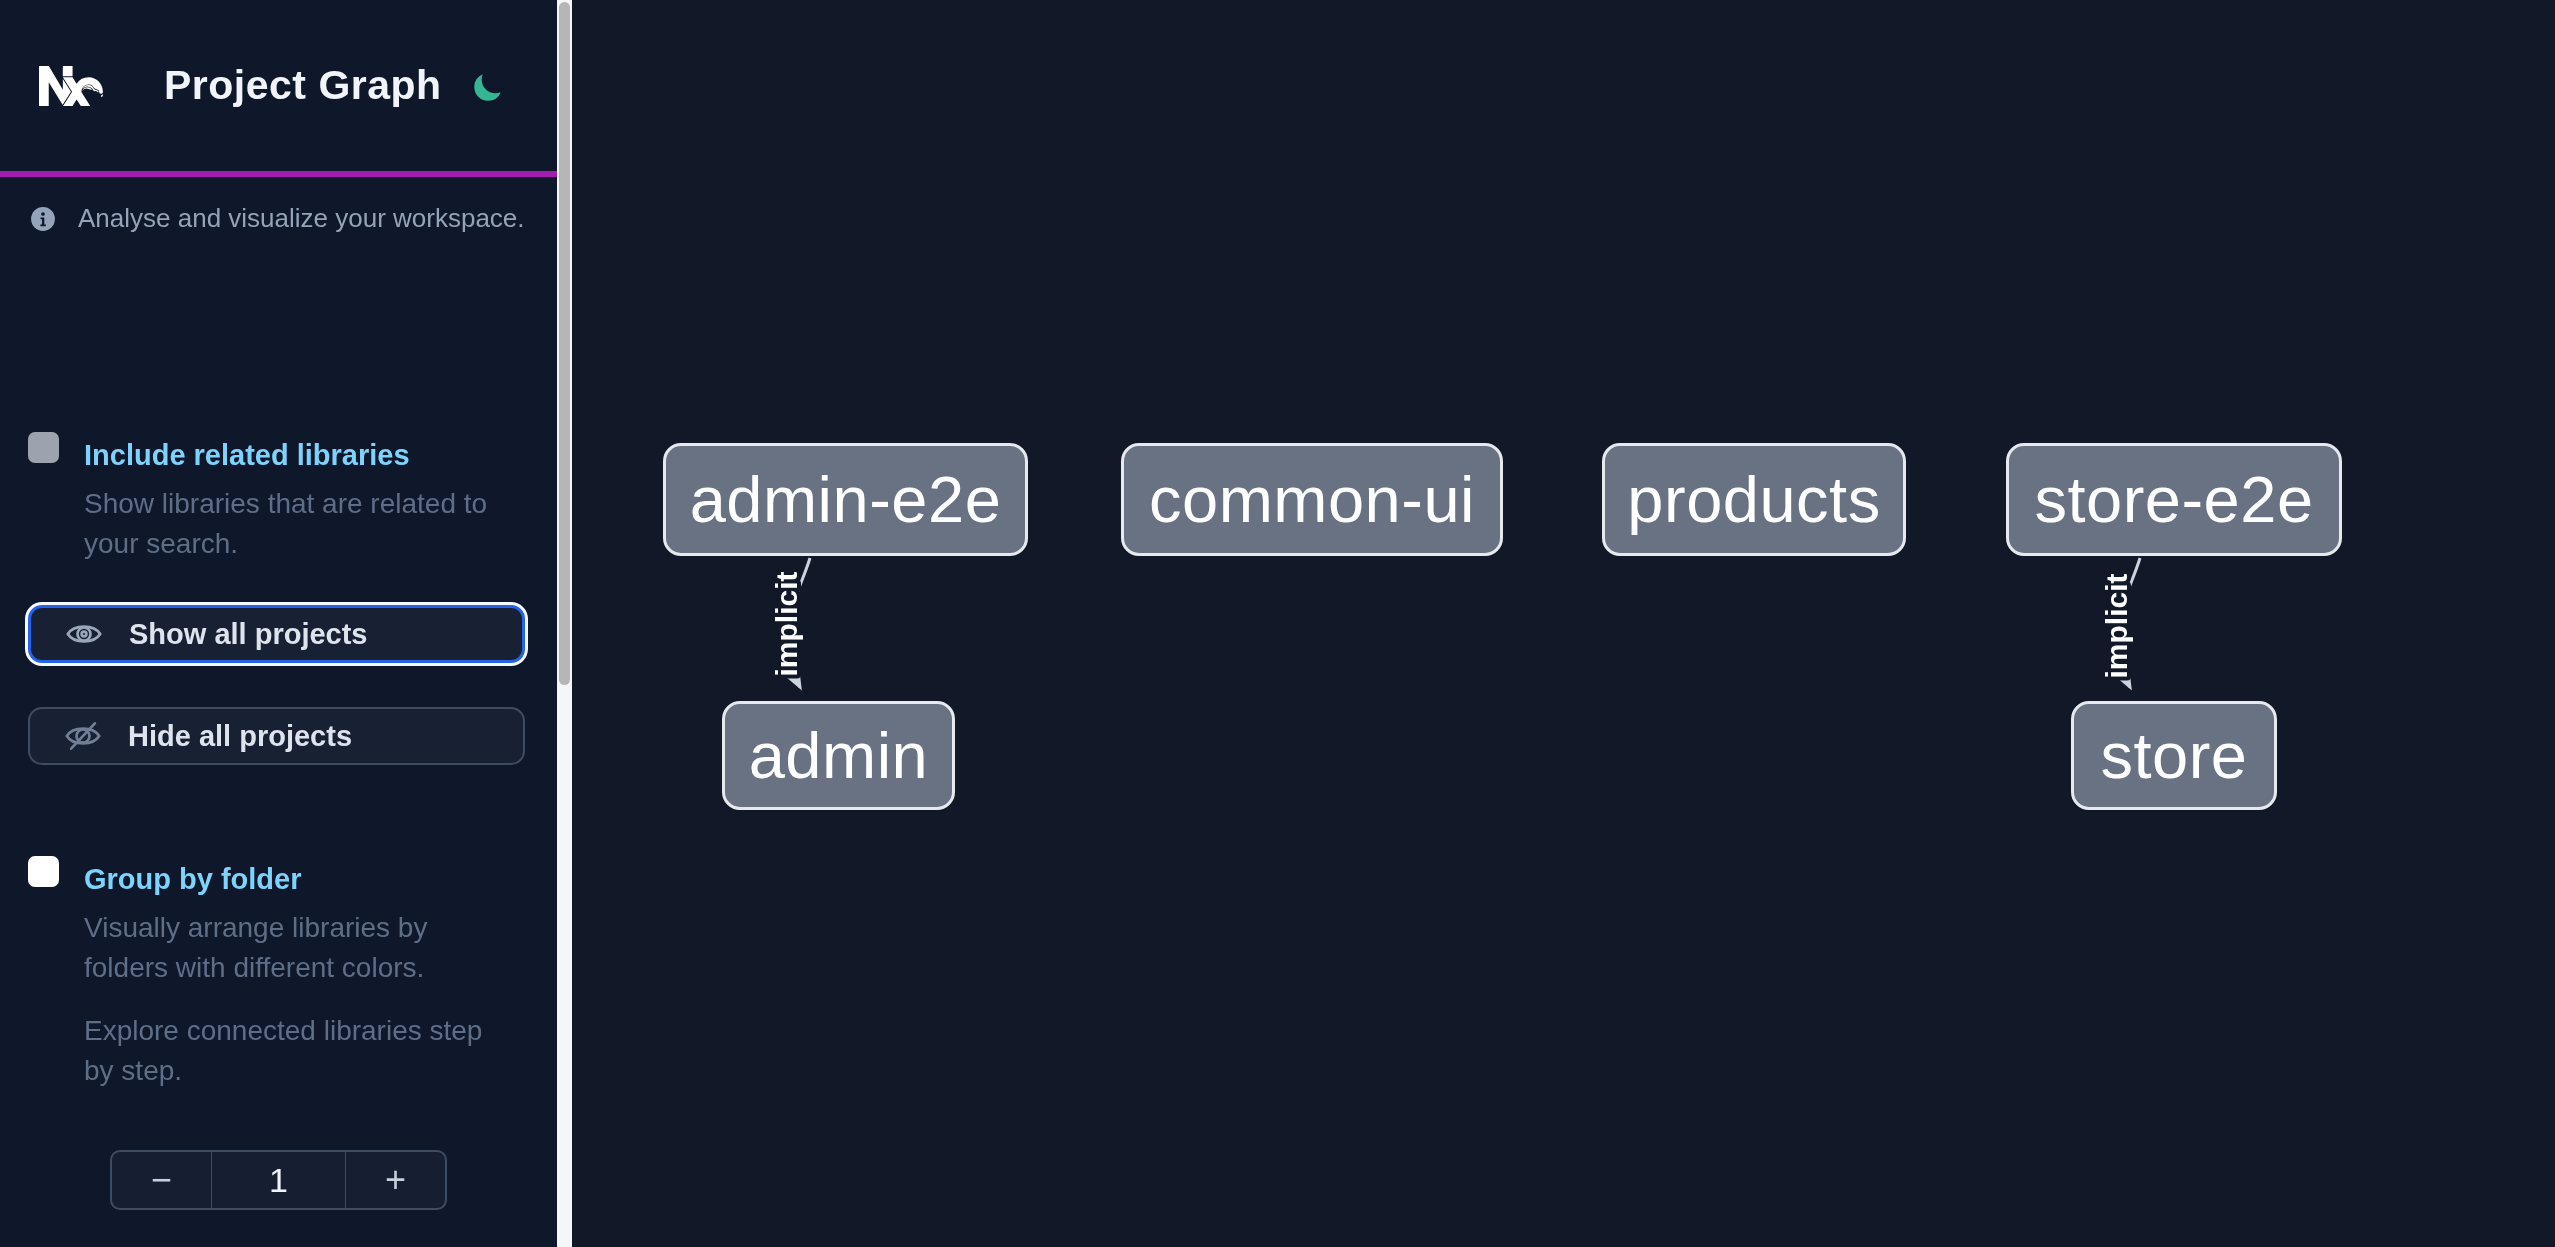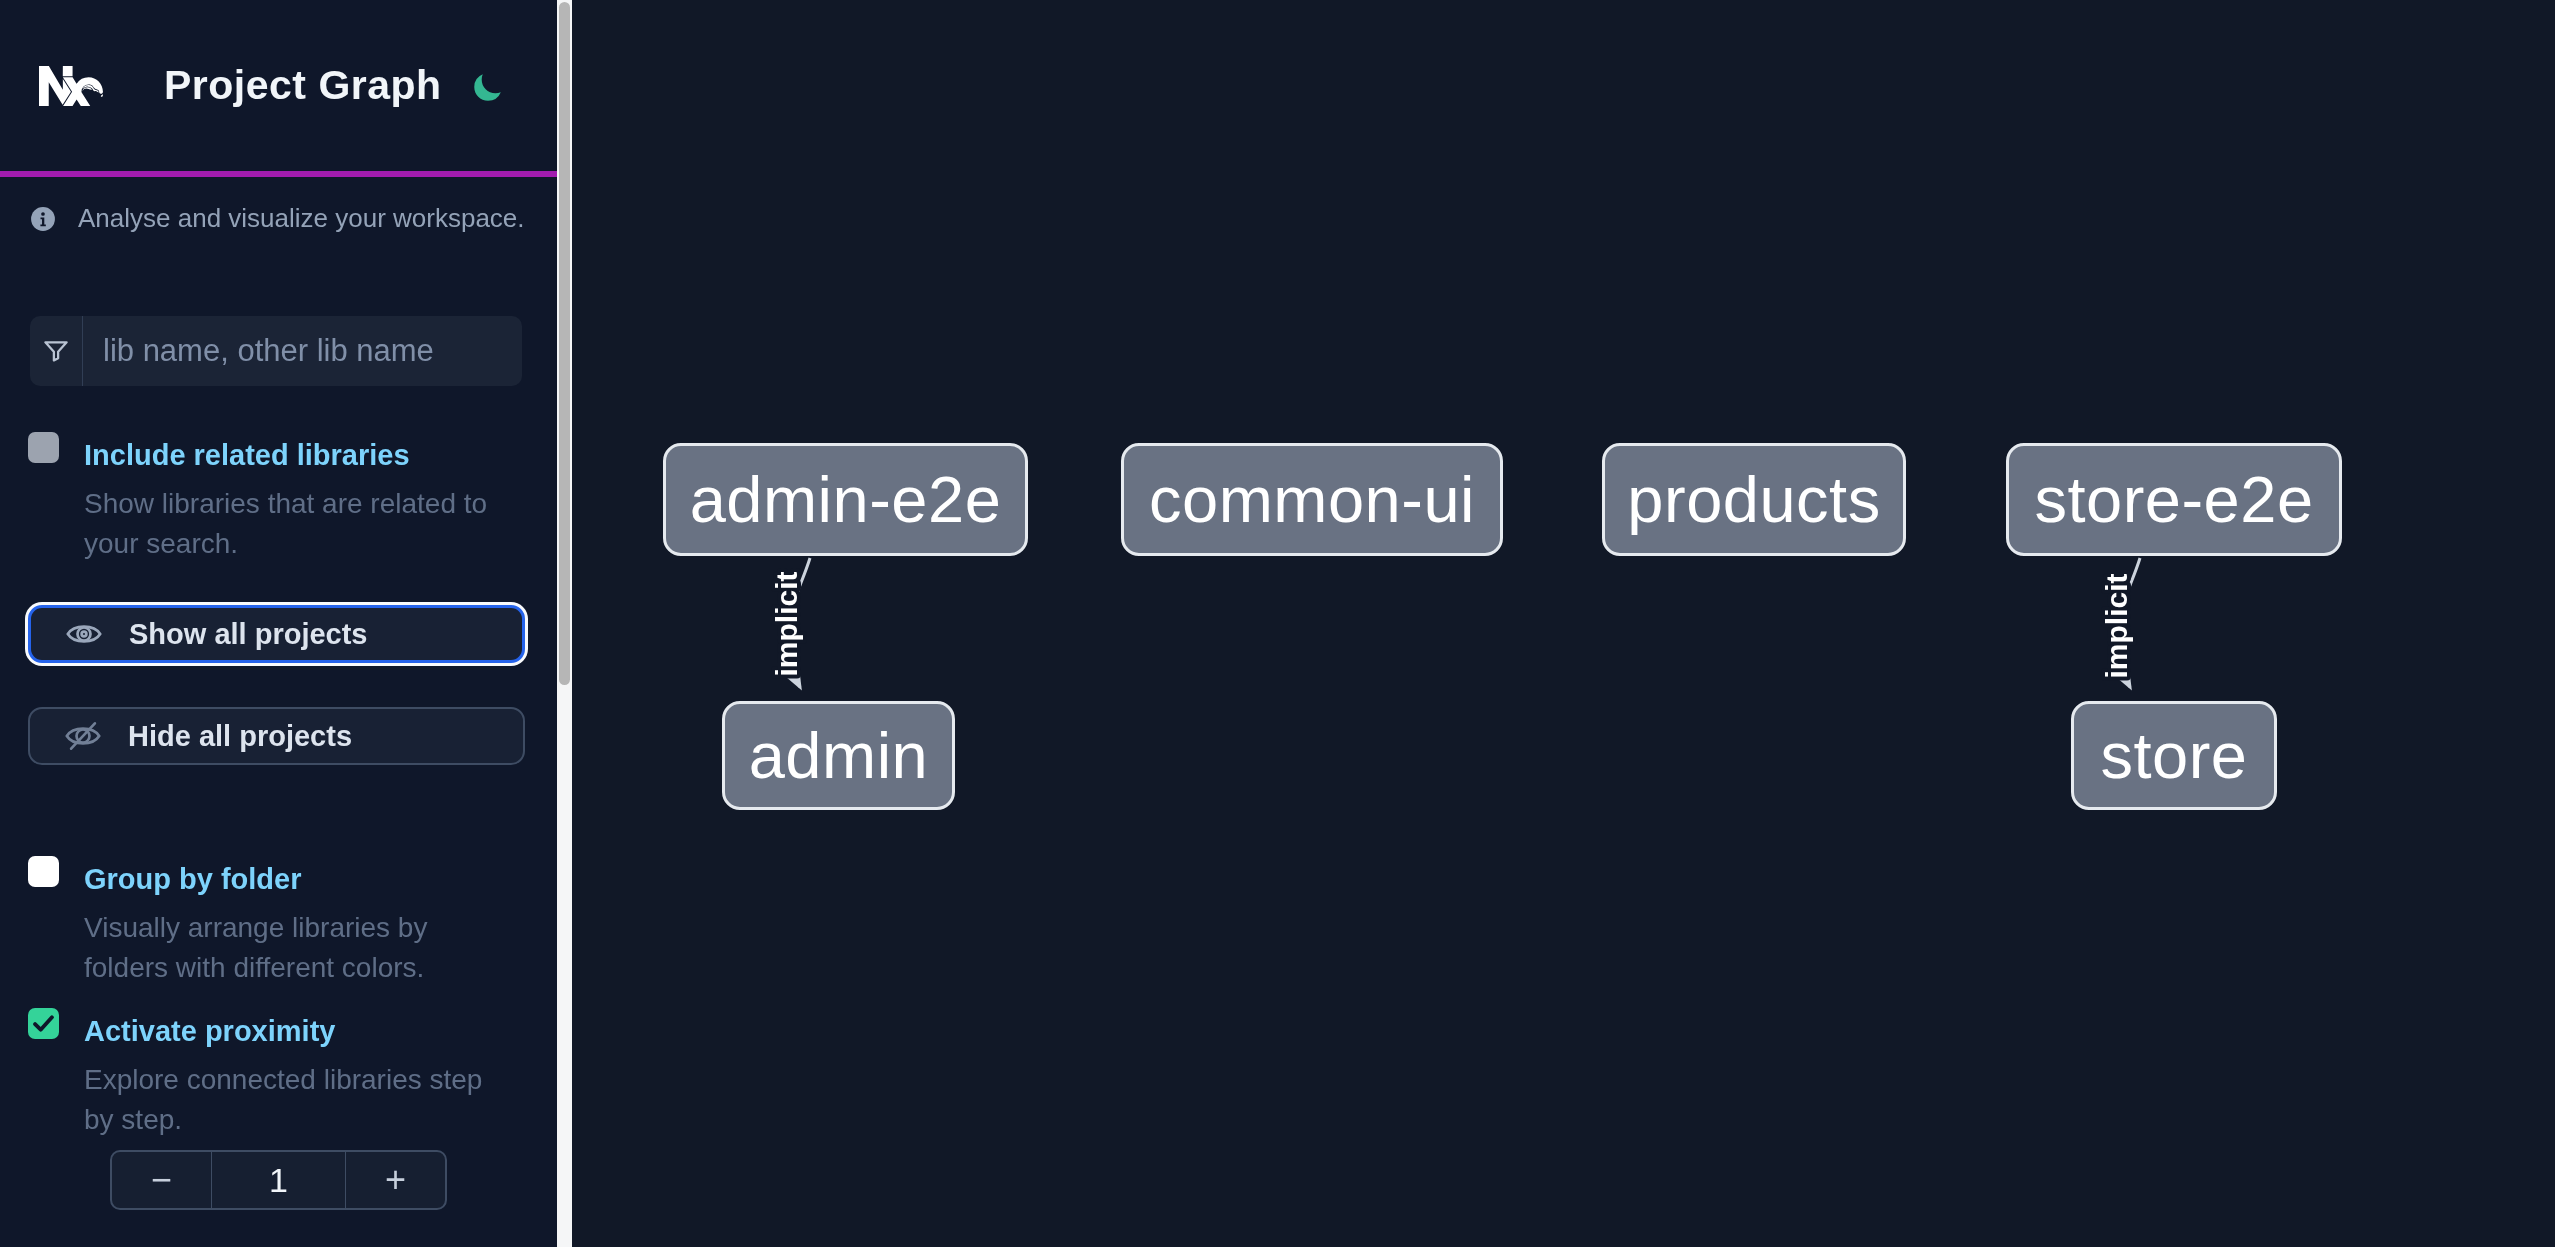--- a/index.html
+++ b/index.html
@@ -87,28 +87,20 @@
 
     <div class="tagline-row">
       <svg class="info-icon" viewBox="0 0 24 24">
         <circle cx="12" cy="12" r="11" fill="#94a3b8"></circle>
         <circle cx="12" cy="7.4" r="1.7" fill="#0f172a"></circle>
         <path d="M9.7 10.6h3.5v6.4h1.4v1.6H9.6v-1.6h1.5v-4.8H9.7z" fill="#0f172a"></path>
       </svg>
       <span class="tagline">Analyse and visualize your workspace.</span>
     </div>
 
-    <div class="filter-box">
-      <div class="filter-icon-cell">
-        <svg width="30" height="30" viewBox="0 0 24 24" fill="none" stroke="#b9c3d3" stroke-width="1.8" stroke-linejoin="round" stroke-linecap="round">
-          <path d="M3.5 5h17l-6.8 7.6v5.2l-3.4 1.7v-6.9L3.5 5z"></path>
-        </svg>
-      </div>
-      <input class="filter-input" type="text" placeholder="lib name, other lib name" style="">
-    </div>
 
     <div class="option" style="top:423px;">
       <div class="opt-head">
         <div class="checkbox cb-gray"></div>
         <span class="opt-label">Include related libraries</span>
       </div>
       <div class="opt-desc">
         <span>Show libraries that are related to</span><br>
         <span>your search.</span>
       </div>
@@ -137,28 +129,20 @@
         <div class="checkbox cb-white"></div>
         <span class="opt-label">Group by folder</span>
       </div>
       <div class="opt-desc">
         <span>Visually arrange libraries by</span><br>
         <span>folders with different colors.</span>
       </div>
     </div>
 
     <div class="option" style="top:999px;">
-      <div class="opt-head">
-        <div class="checkbox cb-green">
-          <svg viewBox="0 0 24 24" fill="none" stroke="#0f172a" stroke-width="3.4" stroke-linecap="round" stroke-linejoin="round">
-            <path d="M4.5 12.5 L 9.5 17.5 L 19.5 6.5"></path>
-          </svg>
-        </div>
-        <span class="opt-label">Activate proximity</span>
-      </div>
       <div class="opt-desc">
         <span>Explore connected libraries step</span><br>
         <span>by step.</span>
       </div>
     </div>
 
     <div class="stepper">
       <div class="step-btn">−</div>
       <div class="step-value">1</div>
       <div class="step-btn">+</div>

